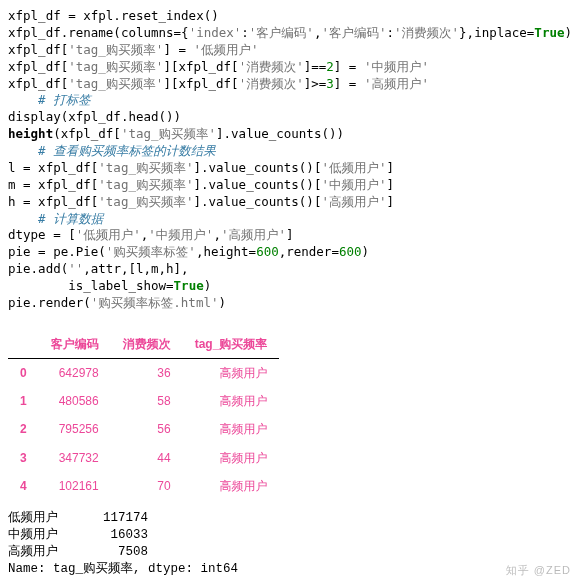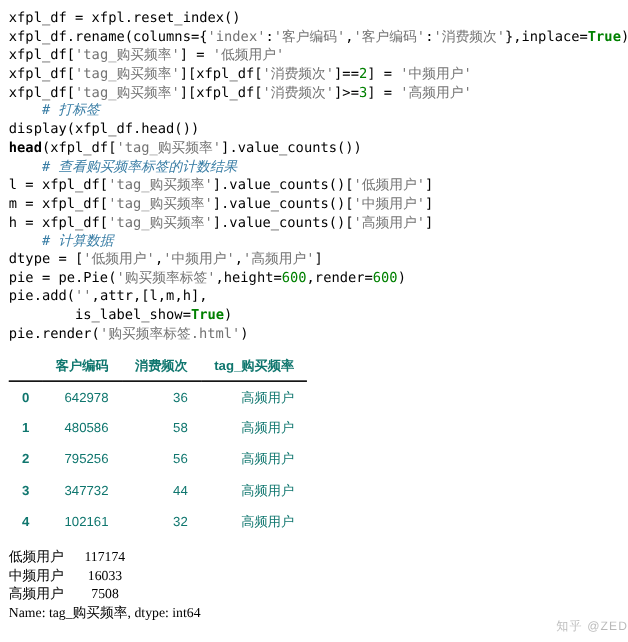--- a/index.html
+++ b/index.html
@@ -20,40 +20,40 @@
     font-family: inherit;
     white-space: pre;
   }
   .str   { color: #737373; }
   .kw    { color: #008000; font-weight: bold; text-align: center; }
   .num   { color: #008000; }
   .bold  { font-weight: bold; }
   .cmt   { color: #377ca4; font-style: italic; }
   table.df {
     border-collapse: collapse;
-    margin-top: 6px;
+    margin-top: 18px;
     font-family: Arial, Helvetica, sans-serif;
     font-size: 12px;
-    color: #0f766e;
+    color: #ec4899;
   }
   table.df th, table.df td {
     padding: 6px 12px;
     text-align: right;
     border: none;
   }
   table.df thead th {
     border-bottom: 1px solid #000;
     font-weight: bold;
   }
   table.df tbody th {
     font-weight: bold;
   }
   pre.output {
     margin: 10px 0 0 0;
-    font-family: Liberation Serif, serif;
+    font-family: Liberation Mono, monospace;
     white-space: pre;
   }
   .watermark {
     position: absolute;
     right: 0;
     bottom: 6px;
     font-family: Arial, Helvetica, sans-serif;
     font-size: 11px;
     color: rgba(0,0,0,0.28);
     letter-spacing: 1px;
@@ -62,21 +62,21 @@
 </head>
 <body>
 
 <pre class="code"><span>xfpl_df = xfpl.reset_index()</span>
 <span><span>xfpl_df.rename(columns={</span><span class="str">'index'</span><span>:</span><span class="str">'客户编码'</span><span>,</span><span class="str">'客户编码'</span><span>:</span><span class="str">'消费频次'</span><span>},inplace=</span><span class="kw">True</span><span>)</span></span>
 <span><span>xfpl_df[</span><span class="str">'tag_购买频率'</span><span>] = </span><span class="str">'低频用户'</span></span>
 <span><span>xfpl_df[</span><span class="str">'tag_购买频率'</span><span>][xfpl_df[</span><span class="str">'消费频次'</span><span>]==</span><span class="num">2</span><span>] = </span><span class="str">'中频用户'</span></span>
 <span><span>xfpl_df[</span><span class="str">'tag_购买频率'</span><span>][xfpl_df[</span><span class="str">'消费频次'</span><span>]&gt;=</span><span class="num">3</span><span>] = </span><span class="str">'高频用户'</span></span>
 <span class="cmt">    # 打标签</span>
 <span>display(xfpl_df.head())</span>
-<span><span class="bold">head</span><span>(xfpl_df[</span><span class="str">'tag_购买频率'</span><span>].value_counts())</span></span>
+<span><span class="bold">height</span><span>(xfpl_df[</span><span class="str">'tag_购买频率'</span><span>].value_counts())</span></span>
 <span class="cmt">    # 查看购买频率标签的计数结果</span>
 <span><span>l = xfpl_df[</span><span class="str">'tag_购买频率'</span><span>].value_counts()[</span><span class="str">'低频用户'</span><span>]</span></span>
 <span><span>m = xfpl_df[</span><span class="str">'tag_购买频率'</span><span>].value_counts()[</span><span class="str">'中频用户'</span><span>]</span></span>
 <span><span>h = xfpl_df[</span><span class="str">'tag_购买频率'</span><span>].value_counts()[</span><span class="str">'高频用户'</span><span>]</span></span>
 <span class="cmt">    # 计算数据</span>
 <span><span>dtype = [</span><span class="str">'低频用户'</span><span>,</span><span class="str">'中频用户'</span><span>,</span><span class="str">'高频用户'</span><span>]</span></span>
 <span><span>pie = pe.Pie(</span><span class="str">'购买频率标签'</span><span>,height=</span><span class="num">600</span><span>,render=</span><span class="num">600</span><span>)</span></span>
 <span><span>pie.add(</span><span class="str">''</span><span>,attr,[l,m,h],</span></span>
 <span><span>        is_label_show=</span><span class="kw">True</span><span>)</span></span>
 <span><span>pie.render(</span><span class="str">'购买频率标签.html'</span><span>)</span></span>
@@ -112,21 +112,21 @@
     </tr>
     <tr>
       <th>3</th>
       <td>347732</td>
       <td>44</td>
       <td>高频用户</td>
     </tr>
     <tr>
       <th>4</th>
       <td>102161</td>
-      <td>32</td>
+      <td>70</td>
       <td>高频用户</td>
     </tr>
   </tbody>
 </table>
 
 <pre class="output"><span><span>低频用户      </span><span>117174</span></span>
 <span><span>中频用户       </span><span>16033</span></span>
 <span><span>高频用户        </span><span>7508</span></span>
 <span>Name: tag_购买频率, dtype: int64</span>
 </pre>

